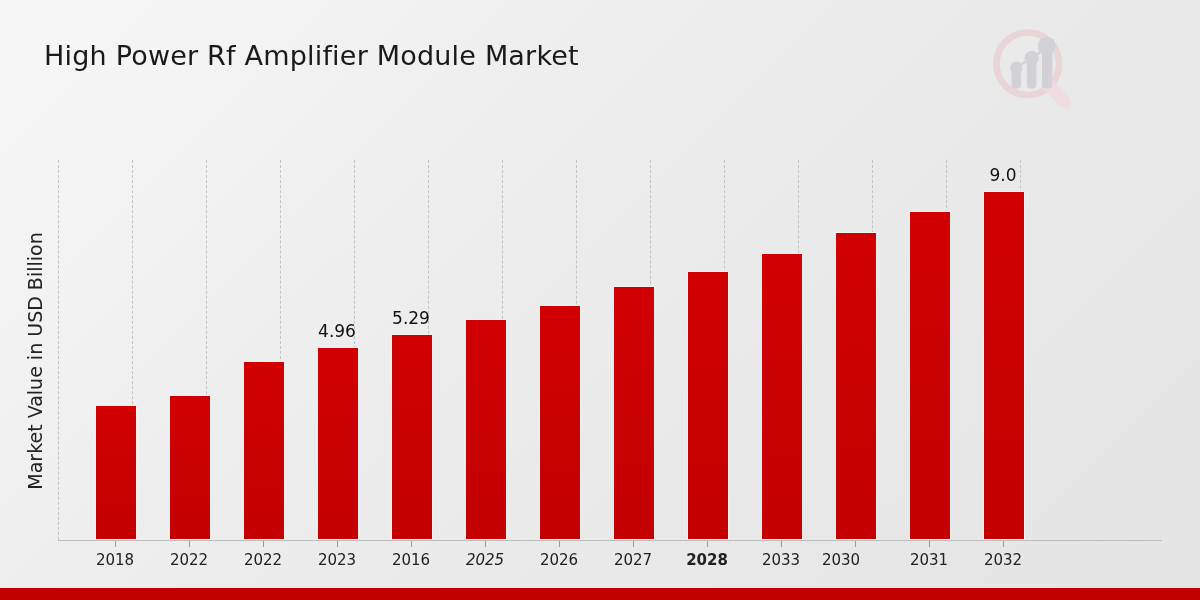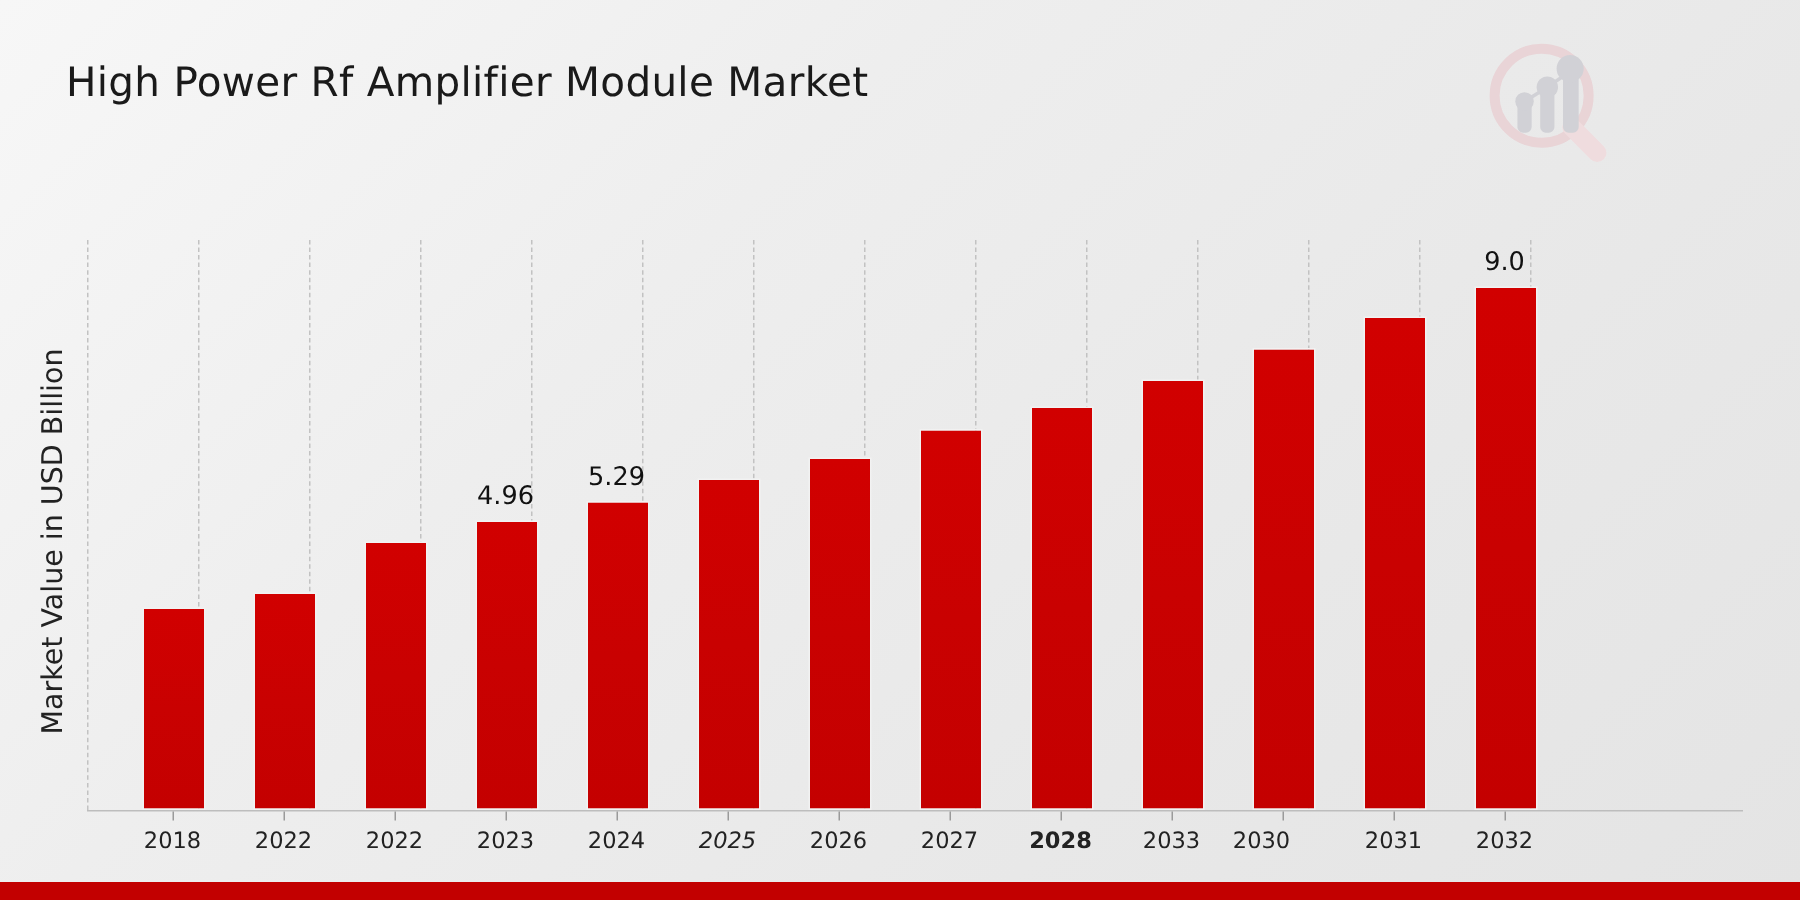--- a/index.html
+++ b/index.html
@@ -240,21 +240,21 @@
   <div id="x-axis">
       <div class="tick-mark" style="left: 115px;"></div>
       <div class="x-tick-label" style="left: 78px;">2018</div>
       <div class="tick-mark" style="left: 189px;"></div>
       <div class="x-tick-label" style="left: 152px;">2022</div>
       <div class="tick-mark" style="left: 263px;"></div>
       <div class="x-tick-label" style="left: 226px;">2022</div>
       <div class="tick-mark" style="left: 337px;"></div>
       <div class="x-tick-label" style="left: 300px;">2023</div>
       <div class="tick-mark" style="left: 411px;"></div>
-      <div class="x-tick-label" style="left: 374px;">2024</div>
+      <div class="x-tick-label" style="left: 374px;">2016</div>
       <div class="tick-mark" style="left: 485px;"></div>
       <div class="x-tick-label" style="left: 448px; font-style: italic;">2025</div>
       <div class="tick-mark" style="left: 559px;"></div>
       <div class="x-tick-label" style="left: 522px;">2026</div>
       <div class="tick-mark" style="left: 633px;"></div>
       <div class="x-tick-label" style="left: 596px;">2027</div>
       <div class="tick-mark" style="left: 707px;"></div>
       <div class="x-tick-label" style="left: 670px; font-weight: bold;">2028</div>
       <div class="tick-mark" style="left: 781px;"></div>
       <div class="x-tick-label" style="left: 744px;">2033</div>

